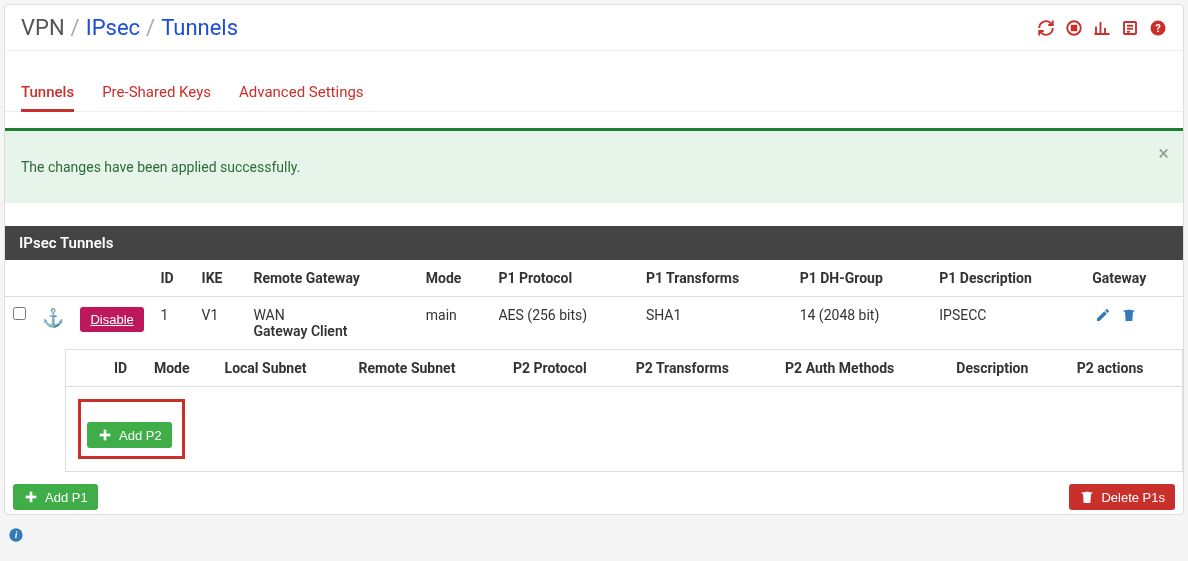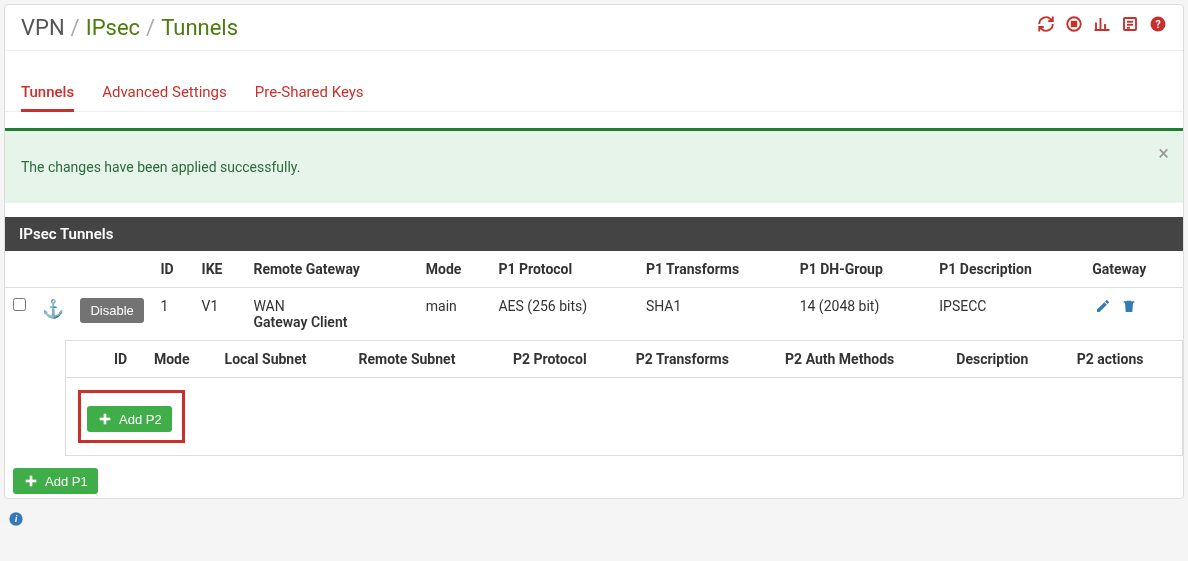--- a/index.html
+++ b/index.html
@@ -1,52 +1,52 @@
 <!DOCTYPE html>
 <html><head>
   <meta charset="utf-8">
   <style>
     * { box-sizing: border-box; margin: 0; padding: 0; }
     body { font-family: -apple-system, BlinkMacSystemFont, "Segoe UI", Roboto, sans-serif; background: #f5f5f5; font-size: 14px; color: #333; }
     .panel { background: #fff; margin: 4px; border: 1px solid #ddd; border-radius: 4px; }
-    .panel-header { padding: 10px 16px; display: flex; justify-content: space-between; align-items: flex-start; border-bottom: 1px solid #eee; }
+    .panel-header { padding: 10px 16px; display: flex; justify-content: space-between; align-items: center; border-bottom: 1px solid #eee; }
     .breadcrumb { font-size: 22px; color: #555; display: flex; gap: 6px; align-items: center; }
-    .breadcrumb a { color: #4d7c0f; text-decoration: none; }
+    .breadcrumb a { color: #1d4ed8; text-decoration: none; }
     .breadcrumb .sep { color: #aaa; }
     .header-icons { display: flex; gap: 10px; align-items: center; }
     .header-icons .hi { color: #c9302c; cursor: pointer; display: inline-flex; align-items: center; }
     .tabs { display: flex; gap: 28px; padding: 0 16px; margin-top: 22px; border-bottom: 1px solid #eee; }
     .tab { color: #c9302c; padding: 10px 0; cursor: pointer; font-size: 15px; position: relative; }
     .tab.active { font-weight: 500; }
     .tab.active::after { content:''; position:absolute; left:0; right:0; bottom:-1px; height:3px; background:#c9302c; }
     .alert-wrap { margin-top: 16px; border-top: 3px solid #1e7e34; }
     .alert { background: #e6f4ea; color: #2e6b3a; padding: 28px 16px; position: relative; }
     .alert .close { position:absolute; right:14px; top:10px; color:#999; cursor:pointer; font-size:20px; }
-    .section-title { background: #444; color: #fff; padding: 8px 14px; font-size: 15px; font-weight: 600; margin-top: 14px; }
+    .section-title { background: #444; color: #fff; padding: 8px 14px; font-size: 15px; font-weight: 600; margin-top: 23px; }
     table { width: 100%; border-collapse: collapse; background: #fff; }
     th, td { text-align: left; padding: 10px 8px; font-size: 14px; vertical-align: top; }
     th { font-weight: 700; border-bottom: 1px solid #ddd; }
     .sub-table-wrap { margin-left: 60px; border: 1px solid #ddd; }
     .sub-th th { border-bottom: 1px solid #ddd; padding: 10px 8px; }
     .btn { display: inline-flex; align-items: center; gap: 6px; border: none; border-radius: 3px; padding: 5px 10px; font-size: 13px; cursor: pointer; color: #fff; }
-    .btn-warning { background: #737373; }
+    .btn-warning { background: #be185d; text-decoration: underline; }
     .btn-success { background: #3fae48; }
     .btn-danger { background: #c9302c; }
     .icon-btn { color: #337ab7; cursor: pointer; margin: 0 3px; display:inline-flex; }
     .anchor-icon { color: #337ab7; font-size: 18px; }
     .p1-row td { border-bottom: 0; }
     .addp2-row td { padding: 12px; }
     .footer-btns { display:flex; justify-content:space-between; gap:8px; padding: 12px 8px 4px; }
     .info-circle { color:#337ab7; margin: 8px 0 0 8px; font-size:16px; display:inline-block; }
     .checkbox-cell { width:24px; }
     .anchor-cell { width:30px; }
     .disable-cell { width:80px; }
     svg { width:16px; height:16px; }
     .header-icons svg { width:18px; height:18px; }
-    .p2-highlight { border: 3px solid #c9302c; display:inline-block; padding: 13px 10px 8px 6px; }
+    .p2-highlight { border: 3px solid #c9302c; display:inline-block; padding: 20px 10px 8px 6px; }
   </style>
 </head>
 <body>
 
 
 
 <div class="panel">
   <div class="panel-header">
     <div class="breadcrumb">
       <span>VPN</span>
@@ -87,22 +87,22 @@
           <svg viewBox="0 0 24 24" fill="currentColor">
             <circle cx="12" cy="12" r="10"></circle>
             <text x="12" y="17" text-anchor="middle" fill="#fff" font-size="14" font-weight="bold">?</text>
           </svg>
         </span>
     </div>
   </div>
 
   <div class="tabs">
     <div class="tab active">Tunnels</div>
+    <div class="tab">Pre-Shared Keys</div>
     <div class="tab">Advanced Settings</div>
-    <div class="tab">Pre-Shared Keys</div>
   </div>
 
   <div class="alert-wrap">
     <div class="alert">
       <span>The changes have been applied successfully.</span>
       <span class="close">×</span>
     </div>
   </div>
 
   <div class="section-title">IPsec Tunnels</div>
@@ -194,20 +194,26 @@
   </table>
 
   <div class="footer-btns">
     <button class="btn btn-success">
       <svg viewBox="0 0 24 24" fill="#fff">
           <rect x="10" y="4" width="4" height="16"></rect>
           <rect x="4" y="10" width="16" height="4"></rect>
         </svg>
       <span>Add P1</span>
     </button>
+    <button class="btn btn-danger">
+      <svg viewBox="0 0 24 24" fill="#fff">
+          <path d="M6 7h12l-1 14H7L6 7zm3-3h6l1 2H8l1-2zM4 5h16v2H4z"></path>
+        </svg>
+      <span>Delete P1s</span>
+    </button>
   </div>
 </div>
 
 <span class="info-circle">
   <svg width="16" height="16" viewBox="0 0 24 24" fill="currentColor">
       <circle cx="12" cy="12" r="10"></circle>
       <text x="12" y="17" text-anchor="middle" fill="#fff" font-size="13" font-weight="bold" font-style="italic">i</text>
     </svg>
 </span>
 

